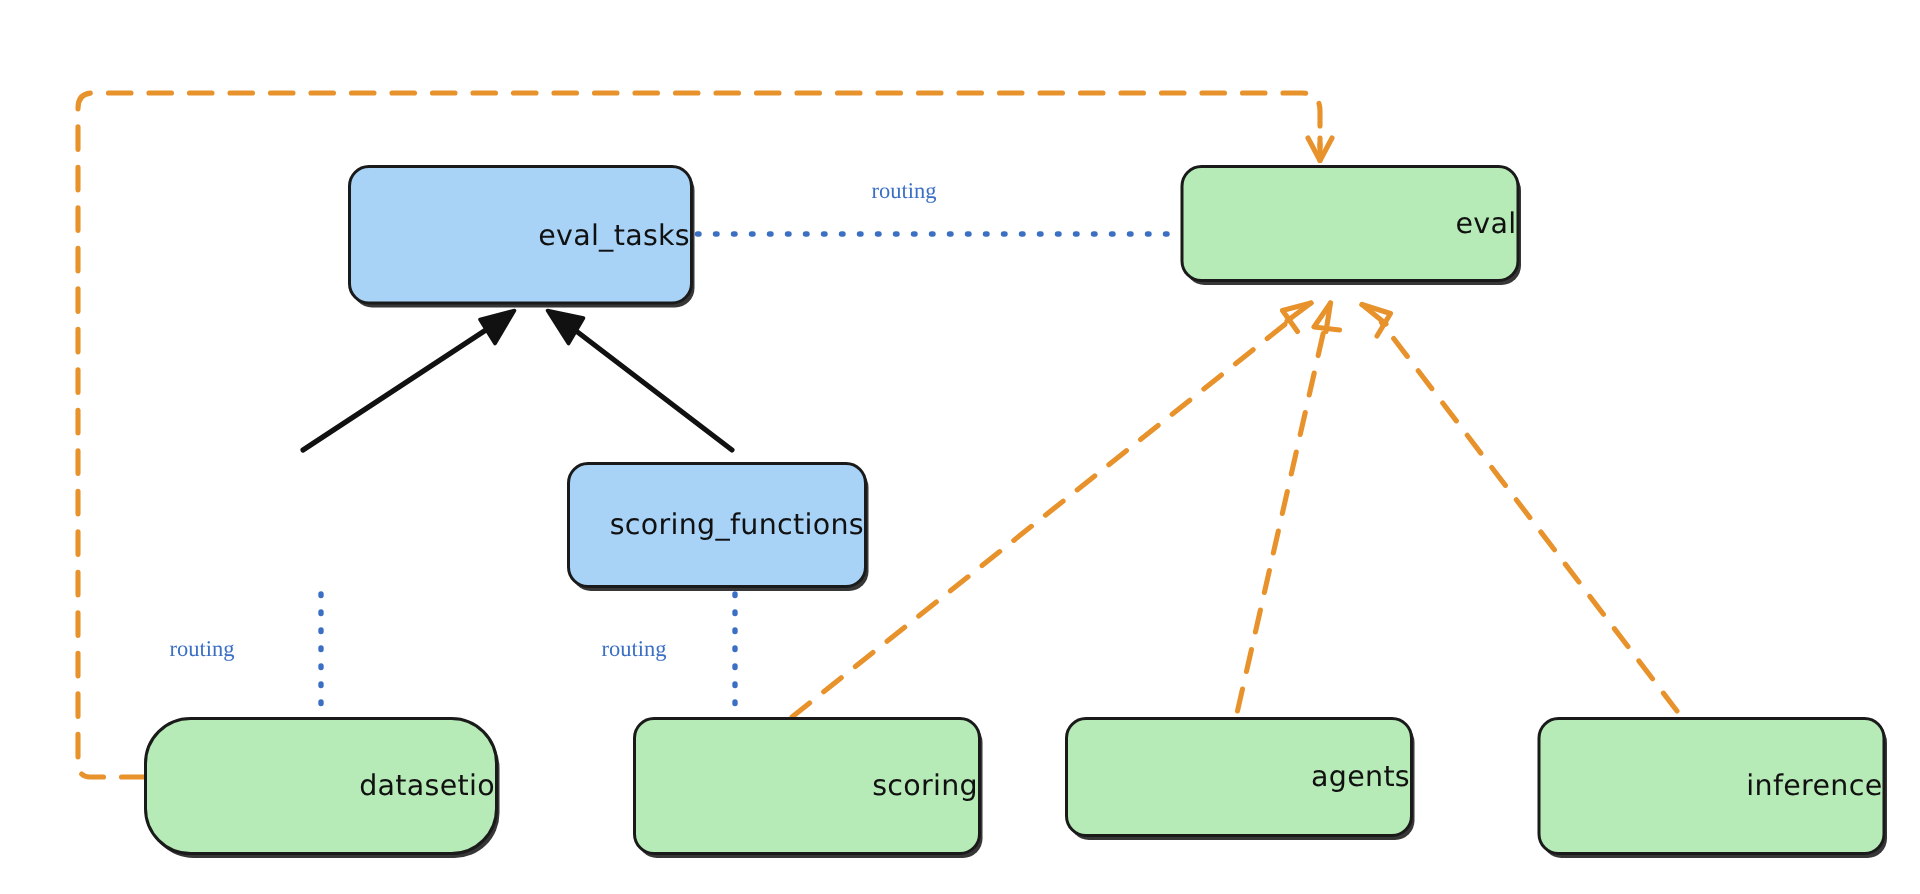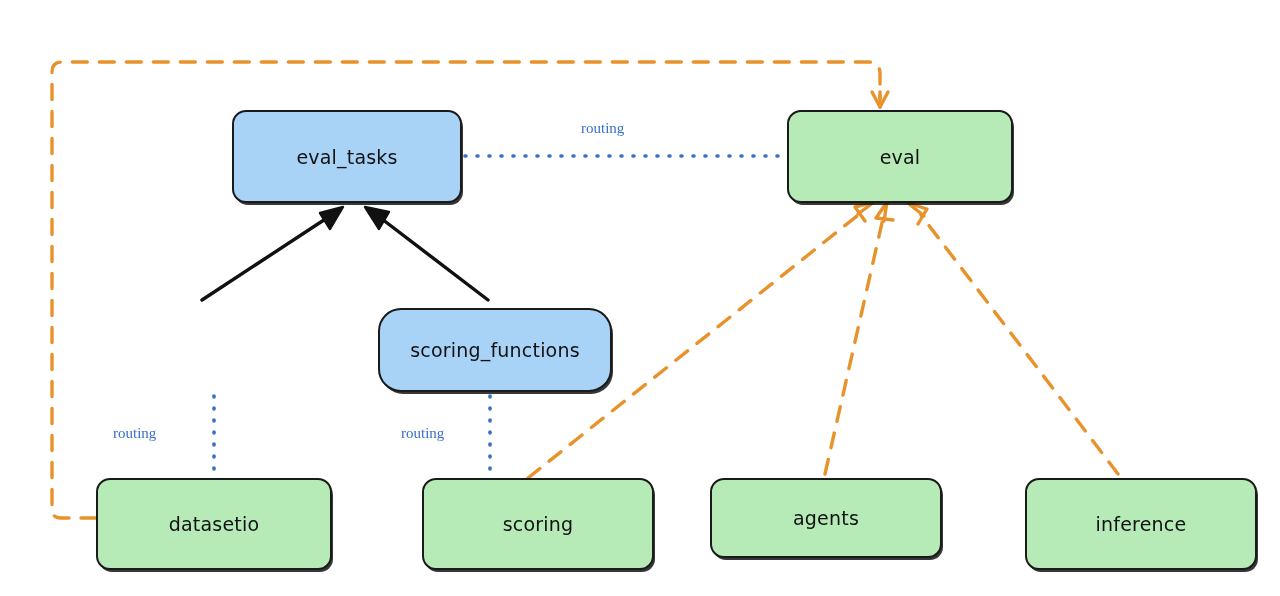--- a/index.html
+++ b/index.html
@@ -27,21 +27,21 @@
     width: 1280px;
     height: 596px;
   }
   .node {
     position: absolute;
     box-sizing: border-box;
     border: 2.6px solid #1a1a1a;
     border-radius: 14px;
     display: flex;
     align-items: center;
-    justify-content: center;
+    justify-content: flex-end;
     font-family: "DejaVu Sans", sans-serif;
     font-size: 19px;
     color: #111111;
     letter-spacing: 0.2px;
     box-shadow: 2px 3px 0 -1px rgba(20,20,20,0.85);
   }
   .node.blue {
     background: #a8d3f7;
   }
   .node.green {
@@ -113,30 +113,30 @@
     <g>
       <path d="M 490,396 L 490,474" fill="none" stroke="#3b6fc4" stroke-width="3.6" stroke-dasharray="1 11" stroke-linecap="round"></path>
     </g>
 
   </svg>
 
   <div class="node blue" style="left:232px; top:110px; width:230px; height:93px;">
     <span class="node-label">eval_tasks</span>
   </div>
 
-  <div class="node green" style="left:787px; top:110px; width:226px; height:93px;">
+  <div class="node green" style="left:787px; top:110px; width:226px; height:78px;">
     <span class="node-label">eval</span>
   </div>
 
 
-  <div class="node blue" style="left:378px; top:308px; width:234px; height:84px;border-radius:23px;">
+  <div class="node blue" style="left:378px; top:308px; width:200px; height:84px;">
     <span class="node-label">scoring_functions</span>
   </div>
 
-  <div class="node green" style="left:96px; top:478px; width:236px; height:92px;">
+  <div class="node green" style="left:96px; top:478px; width:236px; height:92px;border-radius:31px;">
     <span class="node-label">datasetio</span>
   </div>
 
   <div class="node green" style="left:390px; top:478px; width:232px; height:92px;margin-left:32px;">
     <span class="node-label">scoring</span>
   </div>
 
   <div class="node green" style="left:710px; top:478px; width:232px; height:80px;">
     <span class="node-label">agents</span>
   </div>

